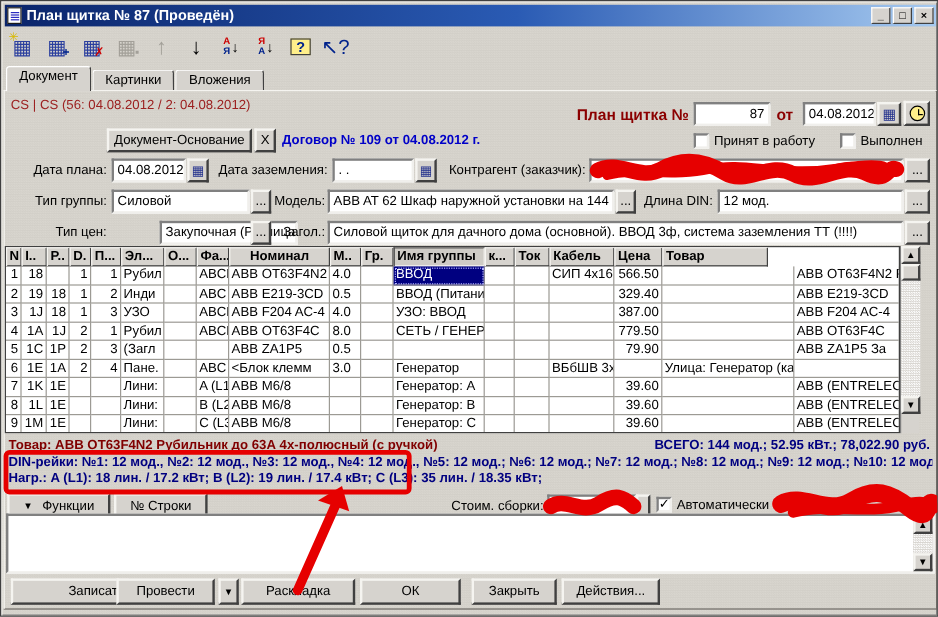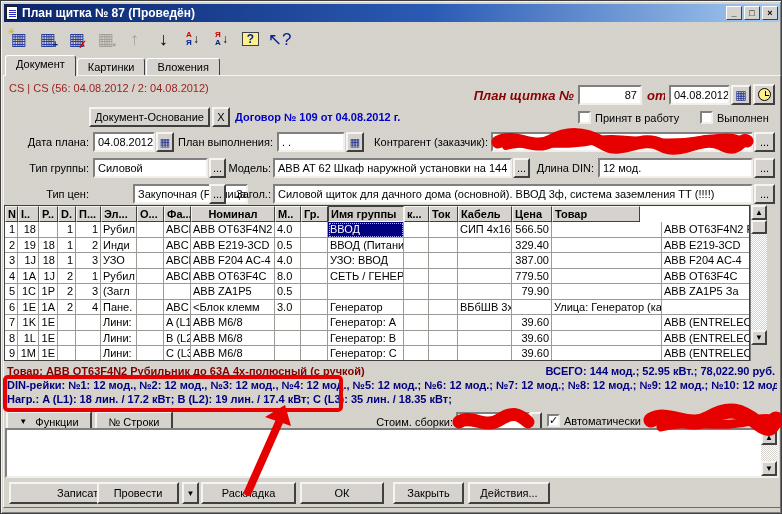--- a/index.html
+++ b/index.html
@@ -28,21 +28,21 @@
   .tab{height:18px;padding:2px 10px 0;font-size:11px;background:#d6d3ce;border:1px solid;border-color:#fff #404040 #d6d3ce #fff;
        border-radius:3px 3px 0 0;margin-right:1px;}
   .tab.active{height:21px;font-weight:normal;border-bottom:none;position:relative;z-index:2;}
   .page{position:absolute;left:2px;top:74px;width:778px;height:433px;
         border:1px solid;border-color:#f5f4f0 #6e6b66 #6e6b66 #f5f4f0;}
   .lbl{position:absolute;font-size:11px;color:#000;text-align:right;white-space:nowrap;overflow:hidden;}
   .inp{position:absolute;background:#fff;border:2px solid;border-color:#808080 #f0efec #f0efec #808080;
        font-size:11px;padding:1px 3px;white-space:nowrap;overflow:hidden;height:20px;line-height:14px;color:#000;}
   .btn{position:absolute;background:#d6d3ce;border:2px solid;border-color:#f5f4f0 #404040 #404040 #f5f4f0;
        font-size:11px;display:flex;align-items:center;justify-content:center;white-space:nowrap;color:#000;}
-  .maroon{color:#8b0000;font-weight:bold;font-style:italic;}
+  .maroon{color:#8b0000;font-weight:bold;}
   .red-ln{color:#9c2121;}
   .cb{position:absolute;width:13px;height:13px;background:#fff;border:2px solid;border-color:#808080 #f0efec #f0efec #808080;
       font-size:11px;font-weight:bold;line-height:9px;text-align:center;color:#000;}
   .cblbl{position:absolute;font-size:11px;white-space:nowrap;}
   .grid{position:absolute;left:3px;top:204px;width:746px;height:156px;background:#fff;border:1px solid #404040;overflow:hidden;}
   .grow{display:flex;}
   .gcell{font-size:11px;line-height:14px;height:15.5px;padding:0 2px;border-right:1px solid #9c9a94;border-bottom:1px solid #9c9a94;
          white-space:nowrap;overflow:hidden;flex:none;}
   .ghead .gcell{background:#d6d3ce;font-weight:bold;height:16px;line-height:15px;
          border:1px solid;border-color:#f5f4f0 #404040 #404040 #f5f4f0;}
@@ -152,21 +152,21 @@
 
   <div class="btn" style="left:88px;top:106px;width:121px;height:20px;">Документ-Основание</div>
   <div class="btn" style="left:211px;top:106px;width:18px;height:20px;">X</div>
   <div class="lbl" style="left:234px;top:110px;text-align:left;width:230px;color:#0000c8;font-weight:bold;">Договор № 109 от 04.08.2012 г.</div>
 
   <div class="lbl" style="left:10px;top:135px;width:78px;">Дата плана:</div>
   <div class="inp" style="left:92px;top:131px;width:62px;">04.08.2012</div>
   <div class="btn" style="left:155px;top:131px;width:18px;height:20px;">
       <span style="font-size:11px;color:#22308c;">▦</span>
     </div>
-  <div class="lbl" style="left:176px;top:135px;width:96px;">План выполнения:</div>
+  <div class="lbl" style="left:176px;top:135px;width:96px;">Дата заземления:</div>
   <div class="inp" style="left:276px;top:131px;width:68px;"> .  .</div>
   <div class="btn" style="left:345px;top:131px;width:18px;height:20px;">
       <span style="font-size:11px;color:#22308c;">▦</span>
     </div>
   <div class="lbl" style="left:366px;top:135px;width:121px;">Контрагент (заказчик):</div>
   <div class="inp" style="left:490px;top:131px;width:262px;"></div>
   <div class="btn" style="left:753px;top:131px;width:21px;height:20px;">...</div>
 
   <div class="lbl" style="left:10px;top:161px;width:78px;">Тип группы:</div>
   <div class="inp" style="left:92px;top:157px;width:115px;">Силовой</div>

